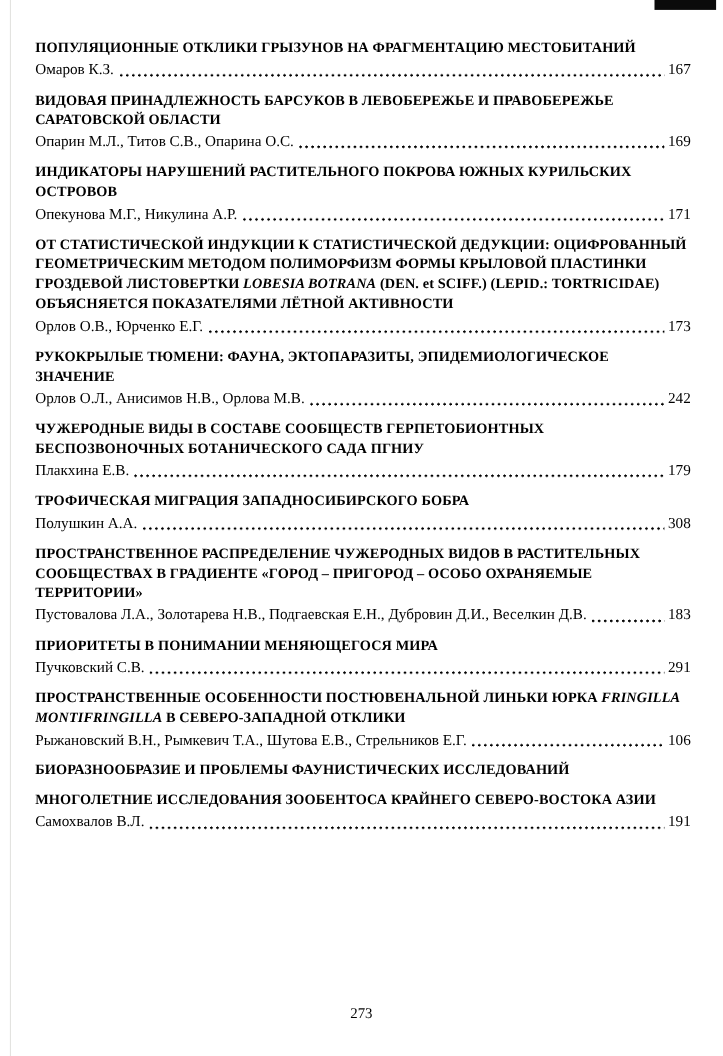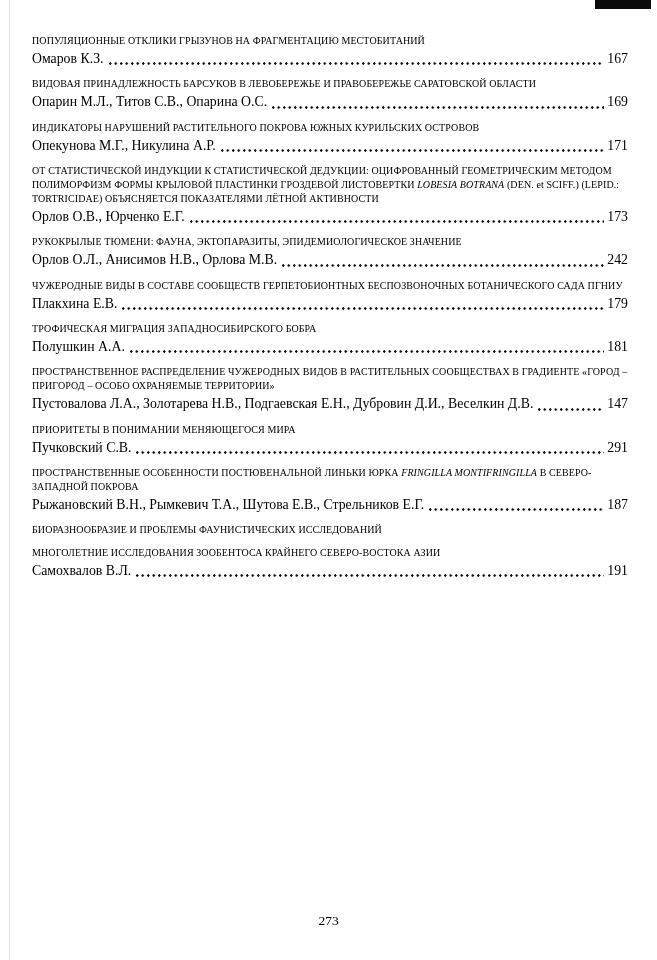--- a/index.html
+++ b/index.html
@@ -24,22 +24,22 @@
     background: #e3e3e0;
   }
   .artifact {
     position: absolute;
     top: 0; right: 6px;
     width: 56px; height: 9px;
     background: #0b0b0b;
   }
   .entry { margin-bottom: 9px; }
   .title {
-    font-weight: normal;
-    font-size: 10px;
+    font-weight: bold;
+    font-size: 13px;
     line-height: 1.4;
     letter-spacing: 0.1px;
   }
   .title .italic { font-style: italic; }
   .author-line {
     display: flex;
     align-items: flex-end;
     font-size: 13.8px;
     line-height: 1.4;
     margin-top: 1px;
@@ -117,45 +117,45 @@
           <span class="authors">Плакхина Е.В.</span>
           <span class="leader"></span>
           <span class="pagenum">179</span>
         </div>
       </div>
       <div class="entry">
         <div class="title"><span>ТРОФИЧЕСКАЯ МИГРАЦИЯ ЗАПАДНОСИБИРСКОГО БОБРА</span></div>
         <div class="author-line">
           <span class="authors">Полушкин А.А.</span>
           <span class="leader"></span>
-          <span class="pagenum">181</span>
+          <span class="pagenum">308</span>
         </div>
       </div>
       <div class="entry">
         <div class="title"><span>ПРОСТРАНСТВЕННОЕ РАСПРЕДЕЛЕНИЕ ЧУЖЕРОДНЫХ ВИДОВ В РАСТИТЕЛЬНЫХ СООБЩЕСТВАХ В ГРАДИЕНТЕ «ГОРОД – ПРИГОРОД – ОСОБО ОХРАНЯЕМЫЕ ТЕРРИТОРИИ»</span></div>
         <div class="author-line">
           <span class="authors">Пустовалова Л.А., Золотарева Н.В., Подгаевская Е.Н., Дубровин Д.И., Веселкин Д.В.</span>
           <span class="leader"></span>
-          <span class="pagenum">147</span>
+          <span class="pagenum">183</span>
         </div>
       </div>
       <div class="entry">
         <div class="title"><span>ПРИОРИТЕТЫ В ПОНИМАНИИ МЕНЯЮЩЕГОСЯ МИРА</span></div>
         <div class="author-line">
           <span class="authors">Пучковский С.В.</span>
           <span class="leader"></span>
           <span class="pagenum">291</span>
         </div>
       </div>
       <div class="entry">
-        <div class="title"><span>ПРОСТРАНСТВЕННЫЕ ОСОБЕННОСТИ ПОСТЮВЕНАЛЬНОЙ ЛИНЬКИ ЮРКА </span><span class="italic">FRINGILLA MONTIFRINGILLA</span><span> В СЕВЕРО-ЗАПАДНОЙ ПОКРОВА</span></div>
+        <div class="title"><span>ПРОСТРАНСТВЕННЫЕ ОСОБЕННОСТИ ПОСТЮВЕНАЛЬНОЙ ЛИНЬКИ ЮРКА </span><span class="italic">FRINGILLA MONTIFRINGILLA</span><span> В СЕВЕРО-ЗАПАДНОЙ ОТКЛИКИ</span></div>
         <div class="author-line">
           <span class="authors">Рыжановский В.Н., Рымкевич Т.А., Шутова Е.В., Стрельников Е.Г.</span>
           <span class="leader"></span>
-          <span class="pagenum">187</span>
+          <span class="pagenum">106</span>
         </div>
       </div>
       <div class="entry">
         <div class="title"><span>БИОРАЗНООБРАЗИЕ И ПРОБЛЕМЫ ФАУНИСТИЧЕСКИХ ИССЛЕДОВАНИЙ</span></div>
       </div>
       <div class="entry">
         <div class="title"><span>МНОГОЛЕТНИЕ ИССЛЕДОВАНИЯ ЗООБЕНТОСА КРАЙНЕГО СЕВЕРО-ВОСТОКА АЗИИ</span></div>
         <div class="author-line">
           <span class="authors">Самохвалов В.Л.</span>
           <span class="leader"></span>

